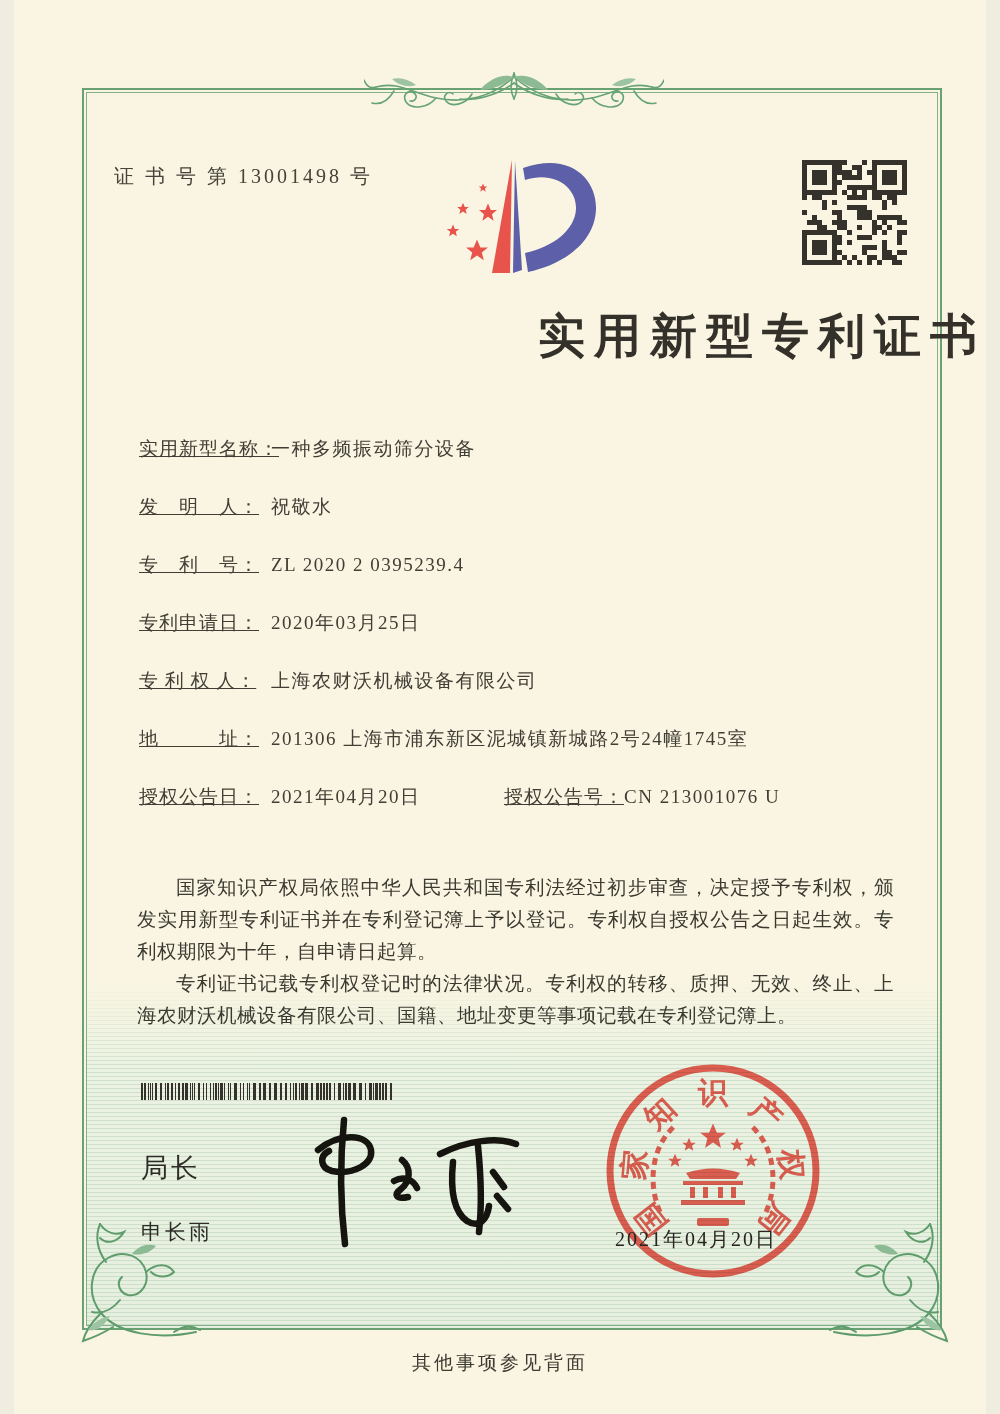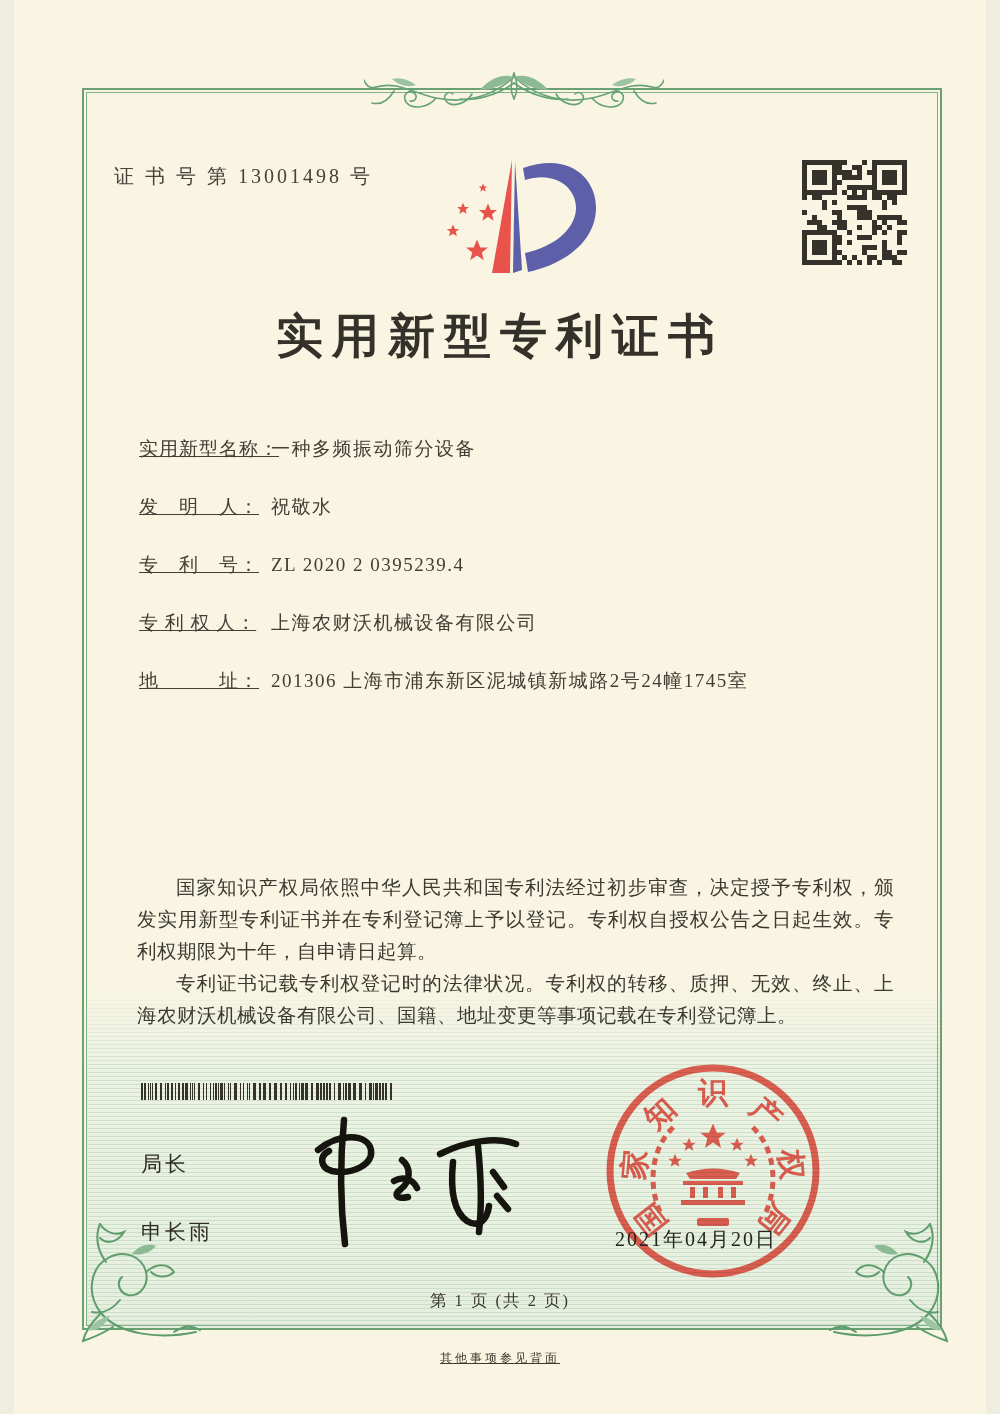--- a/index.html
+++ b/index.html
@@ -25,53 +25,53 @@
       repeating-linear-gradient(to bottom, rgba(108,162,118,0.22) 0px, rgba(108,162,118,0.22) 1px, rgba(108,162,118,0) 1px, rgba(108,162,118,0) 4px),
       linear-gradient(to bottom,#edf3e4,#e6efdf);
   }
   .ornament{position:absolute;pointer-events:none;}
   .cert-no{
     position:absolute;left:100px;top:163px;font-size:20px;letter-spacing:3px;color:#45433a;
   }
   .logo{position:absolute;left:425px;top:148px;}
   .qr{position:absolute;left:788px;top:160px;}
   .title{
-    position:absolute;left:0;top:305px;width:100%;margin:0;text-align:center;
+    position:absolute;left:0;top:305px;width:100%;margin:0;text-align:right;
     font-size:47px;font-weight:700;letter-spacing:9px;color:#33312a;
   }
   .fields{position:absolute;left:125px;top:436px;width:760px;font-size:19px;color:#403e35;}
   .frow{height:58px;letter-spacing:1px;white-space:nowrap;}
   .frow .lbl{display:inline-block;width:132px;text-decoration:underline;}
   .frow .val{letter-spacing:1.5px;}
   .frow .val-fixed{display:inline-block;width:233px;letter-spacing:1.5px;}
   .paras{
     position:absolute;left:123px;top:872px;width:757px;
     font-size:19.5px;line-height:32px;text-align:justify;color:#3b3a31;letter-spacing:0.5px;
   }
   .paras p{margin:0;text-indent:2em;}
   .barcode{position:absolute;left:127px;top:1083px;}
-  .signer-title{position:absolute;left:127px;top:1150px;font-size:21px;letter-spacing:3px;color:#2e2c26;}
+  .signer-title{position:absolute;left:127px;top:1150px;font-size:27px;letter-spacing:3px;color:#2e2c26;}
   .signer-name{position:absolute;left:127px;top:1194px;font-size:21px;letter-spacing:3px;color:#2e2c26;margin-top:24px;}
   .signature{position:absolute;left:268px;top:1102px;}
   .seal{position:absolute;left:586px;top:1058px;mix-blend-mode:multiply;opacity:.92;}
   .sealchar{
     font-size:30px;font-weight:700;fill:#ee564c;
     font-family:"Liberation Serif","DejaVu Serif",serif;
     text-anchor:middle;dominant-baseline:central;
   }
   .seal-date{
     position:absolute;left:601px;top:1226px;font-size:20px;letter-spacing:2px;color:#262420;z-index:5;
   }
   .page-num{
     position:absolute;left:0;top:1290px;width:100%;text-align:center;
     font-size:16.5px;letter-spacing:2px;color:#3c3a31;
   }
   .back-note{
     position:absolute;left:0;top:1350px;width:100%;text-align:center;
-    font-size:12px;letter-spacing:3px;color:#3c3a31;text-decoration:underline;
+    font-size:19px;letter-spacing:3px;color:#3c3a31;
   }
   svg{display:block;}
 </style>
 </head>
 <body>
 
 <div class="page">
 
   <div class="wave-zone"></div>
 
@@ -280,24 +280,30 @@
     <div class="frow">
       <span class="lbl">实用新型名称：</span><span class="val">一种多频振动筛分设备</span>
     </div>
     <div class="frow">
       <span class="lbl">发　明　人：</span><span class="val">祝敬水</span>
     </div>
     <div class="frow">
       <span class="lbl">专　利　号：</span><span class="val">ZL 2020 2 0395239.4</span>
     </div>
     <div class="frow">
+      <span class="lbl">专利申请日：</span><span class="val">2020年03月25日</span>
+    </div>
+    <div class="frow">
       <span class="lbl">专 利 权 人：</span><span class="val">上海农财沃机械设备有限公司</span>
     </div>
     <div class="frow">
       <span class="lbl">地　　　址：</span><span class="val">201306 上海市浦东新区泥城镇新城路2号24幢1745室</span>
+    </div>
+    <div class="frow">
+      <span class="lbl">授权公告日：</span><span class="val-fixed">2021年04月20日</span><span class="lbl" style="width:auto;">授权公告号：</span><span class="val">CN 213001076 U</span>
     </div>
   </div>
 
   <div class="paras">
     <p>国家知识产权局依照中华人民共和国专利法经过初步审查，决定授予专利权，颁发实用新型专利证书并在专利登记簿上予以登记。专利权自授权公告之日起生效。专利权期限为十年，自申请日起算。</p>
     <p>专利证书记载专利权登记时的法律状况。专利权的转移、质押、无效、终止、上海农财沃机械设备有限公司、国籍、地址变更等事项记载在专利登记簿上。</p>
   </div>
 
   <div class="barcode">
     <svg id="barcode-svg" width="252" height="17" viewBox="0 0 252 17">
@@ -413,16 +419,15 @@
       <rect x="-10" y="13" width="5" height="11"></rect>
       <rect x="5" y="13" width="5" height="11"></rect>
       <rect x="18" y="13" width="5" height="11"></rect>
       <rect x="-32" y="26" width="64" height="5"></rect>
       <rect x="-16" y="44" width="32" height="8" rx="2"></rect>
     </g>
   </svg>
 
   <div class="seal-date">2021年04月20日</div>
 
-  <div class="page-num">第 1 页 (共 2 页)</div>
   <div class="back-note">其他事项参见背面</div>
 
 </div>
 
 </body></html>

